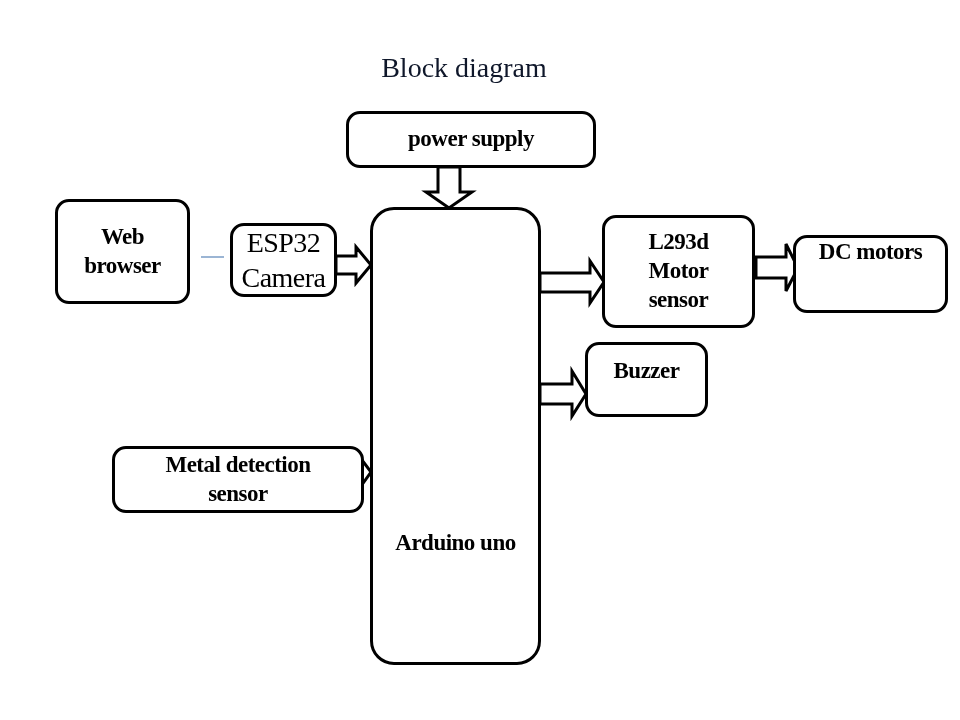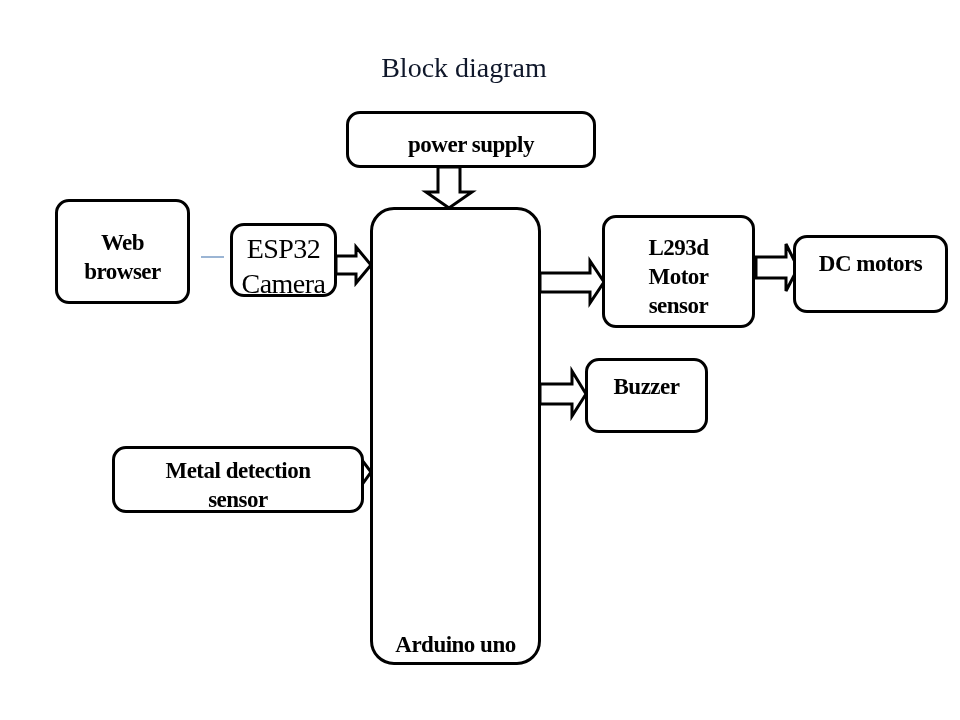--- a/index.html
+++ b/index.html
@@ -2,21 +2,21 @@
 <html><head>
 <meta charset="utf-8">
 <style>
   html, body { margin:0; padding:0; background:#ffffff; }
   body { width:960px; height:720px; position:relative; overflow:hidden; font-family:"Liberation Serif", "DejaVu Serif", serif; }
   .title { position:absolute; left:0; width:928px; top:52px; text-align:center; color:#0f172a; font-size:28px; font-weight:normal; }
   .box { position:absolute; border:3px solid #000; border-radius:14px; background:#fff; box-sizing:border-box;
          display:flex; align-items:center; justify-content:center; text-align:center; color:#000;
          font-weight:bold; font-size:23px; line-height:1.25; letter-spacing:-0.5px; }
   .box.topalign { align-items:flex-start; }
-  .box span { white-space:pre-line;margin-top:12px; }
+  .box span { white-space:pre-line; }
   svg.arrows { position:absolute; left:0; top:0; }
 </style>
 </head>
 <body>
 
 <div class="title">Block diagram</div>
 
 <svg class="arrows" width="960" height="720">
 
   <polygon points="438,167 460,167 460,192 472,192 449,208 426,192 438,192" fill="#fff" stroke="#000" stroke-width="3"></polygon>
@@ -41,34 +41,34 @@
 <div class="box" style="left:55px;top:199px;width:135px;height:105px;">
   <span>Web
 browser</span>
 </div>
 
 <div class="box" style="left:230px;top:223px;width:107px;height:74px;font-weight:normal;font-size:28px;">
   <span>ESP32
 Camera</span>
 </div>
 
-<div class="box" style="left: 370px; top: 207px; width: 171px; height: 458px; border-radius: 24px; align-items: flex-end; padding-top: 216px;">
+<div class="box" style="left: 370px; top: 207px; width: 171px; height: 458px; border-radius: 24px; align-items: center; padding-top: 216px;">
   <span style="margin-bottom:2px;">Arduino uno</span>
 </div>
 
 <div class="box" style="left:112px;top:446px;width:252px;height:67px;">
   <span>Metal detection
 sensor</span>
 </div>
 
 <div class="box" style="left:602px;top:215px;width:153px;height:113px;">
   <span>L293d
 Motor
 sensor</span>
 </div>
 
 <div class="box" style="left:793px;top:235px;width:155px;height:78px;align-items:flex-start;">
   <span>DC motors</span>
 </div>
 
-<div class="box topalign" style="left:585px;top:358px;width:123px;height:75px;">
+<div class="box topalign" style="left:585px;top:342px;width:123px;height:75px;padding-top:12px;">
   <span>Buzzer</span>
 </div>
 
 </body></html>

